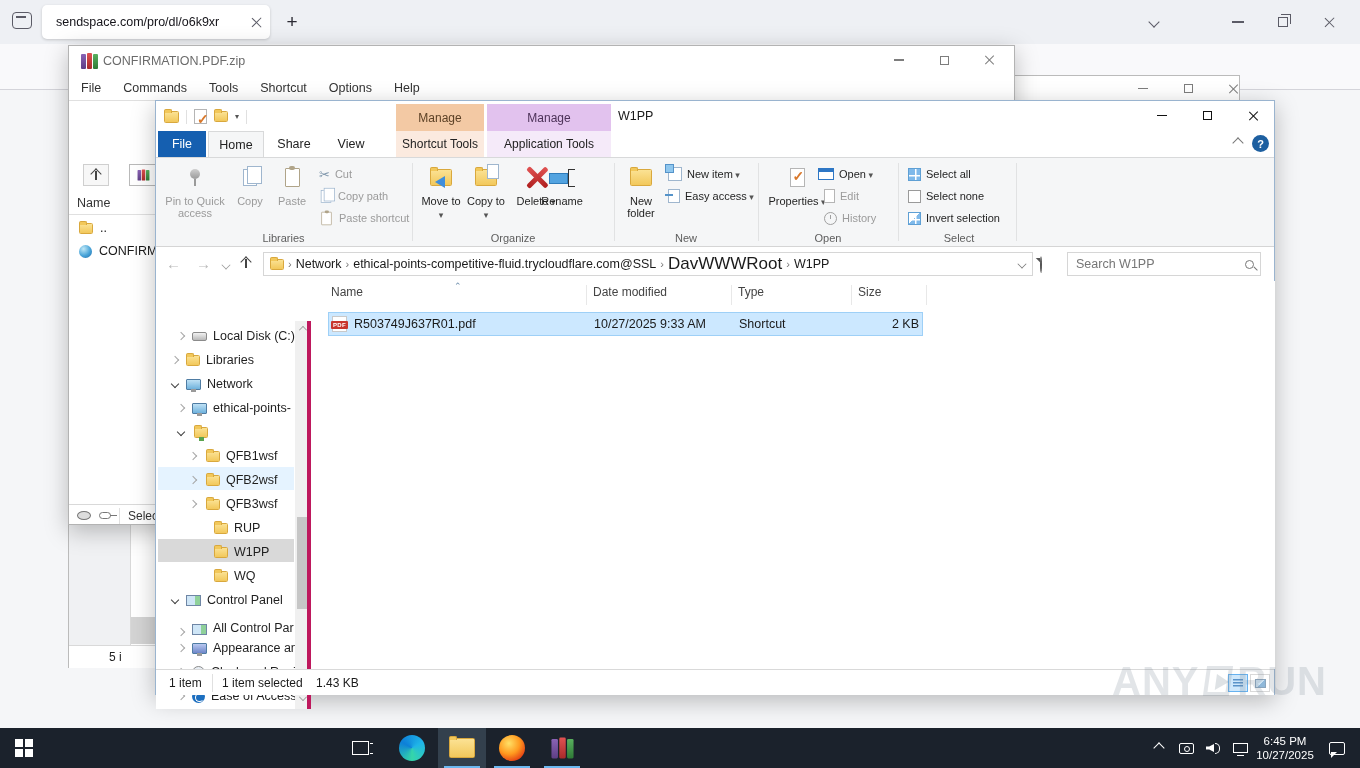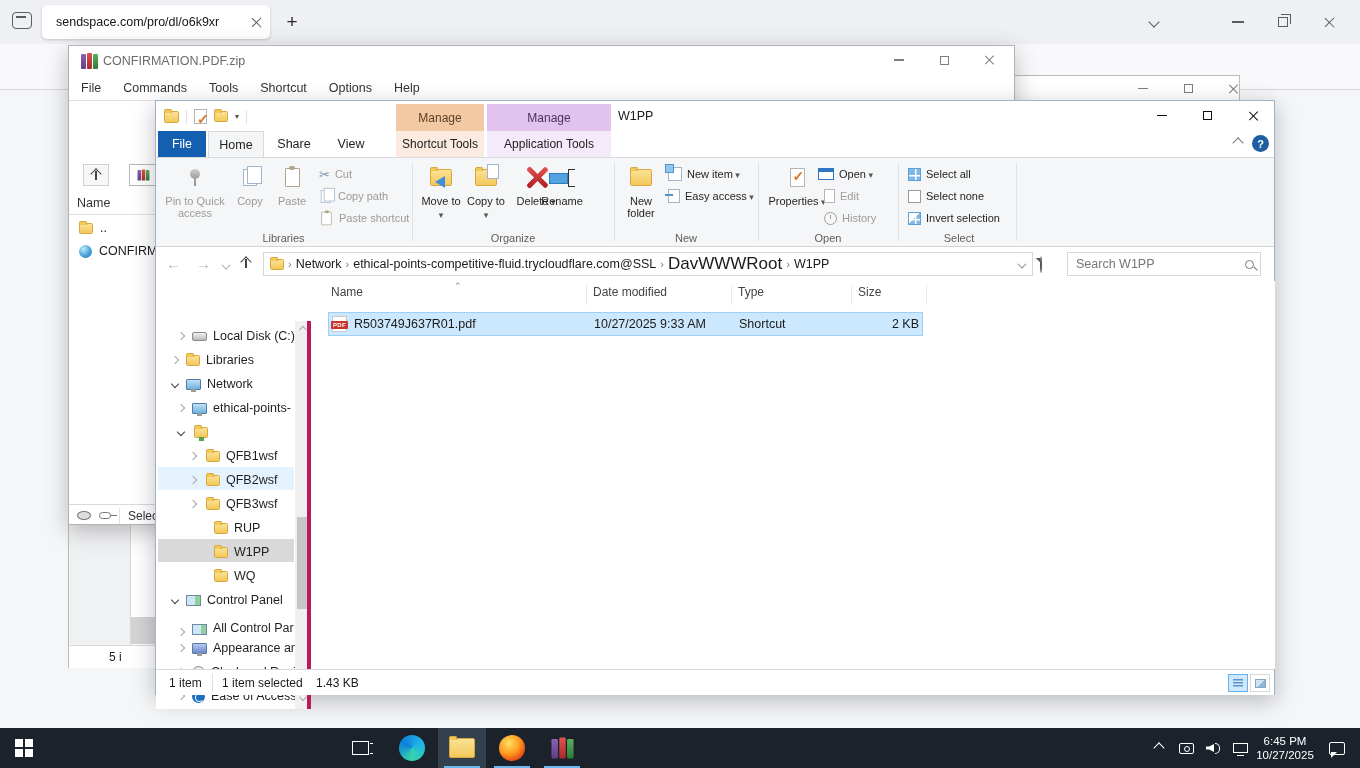--- a/index.html
+++ b/index.html
@@ -610,20 +610,25 @@
       <span class="abs" style="left:160px;top:6px;font-size:12px;">1.43 KB</span>
       <div class="abs" style="left:1072px;top:4px;width:20px;height:18px;background:#cfe8fc;border:1px solid #66b2f0;z-index:60;display:flex;align-items:center;justify-content:center;">
         <span style="display:block;width:10px;height:8px;background:linear-gradient(#5a93c9,#5a93c9) 0 0/10px 1.5px no-repeat,linear-gradient(#5a93c9,#5a93c9) 0 3px/10px 1.5px no-repeat,linear-gradient(#5a93c9,#5a93c9) 0 6px/10px 1.5px no-repeat;"></span>
       </div>
       <div class="abs" style="left:1094px;top:4px;width:20px;height:18px;border:1px solid #d9d9d9;z-index:60;display:flex;align-items:center;justify-content:center;">
         <span style="display:block;width:11px;height:9px;border:1px solid #8aa5bd;background:linear-gradient(135deg,#cfe3f2 55%,#8fb8d9 55%);"></span>
       </div>
     </div>
   </div>
 
+  <div class="wm">
+    <span>ANY</span>
+    <span class="wmplay"></span>
+    <span>RUN</span>
+  </div>
 
   <div class="tb">
     <div class="tbbtn" style="left:0;width:48px;">
       <span class="winflag">
           <i></i>
           <i></i>
           <i></i>
           <i></i>
         </span>
     </div>

